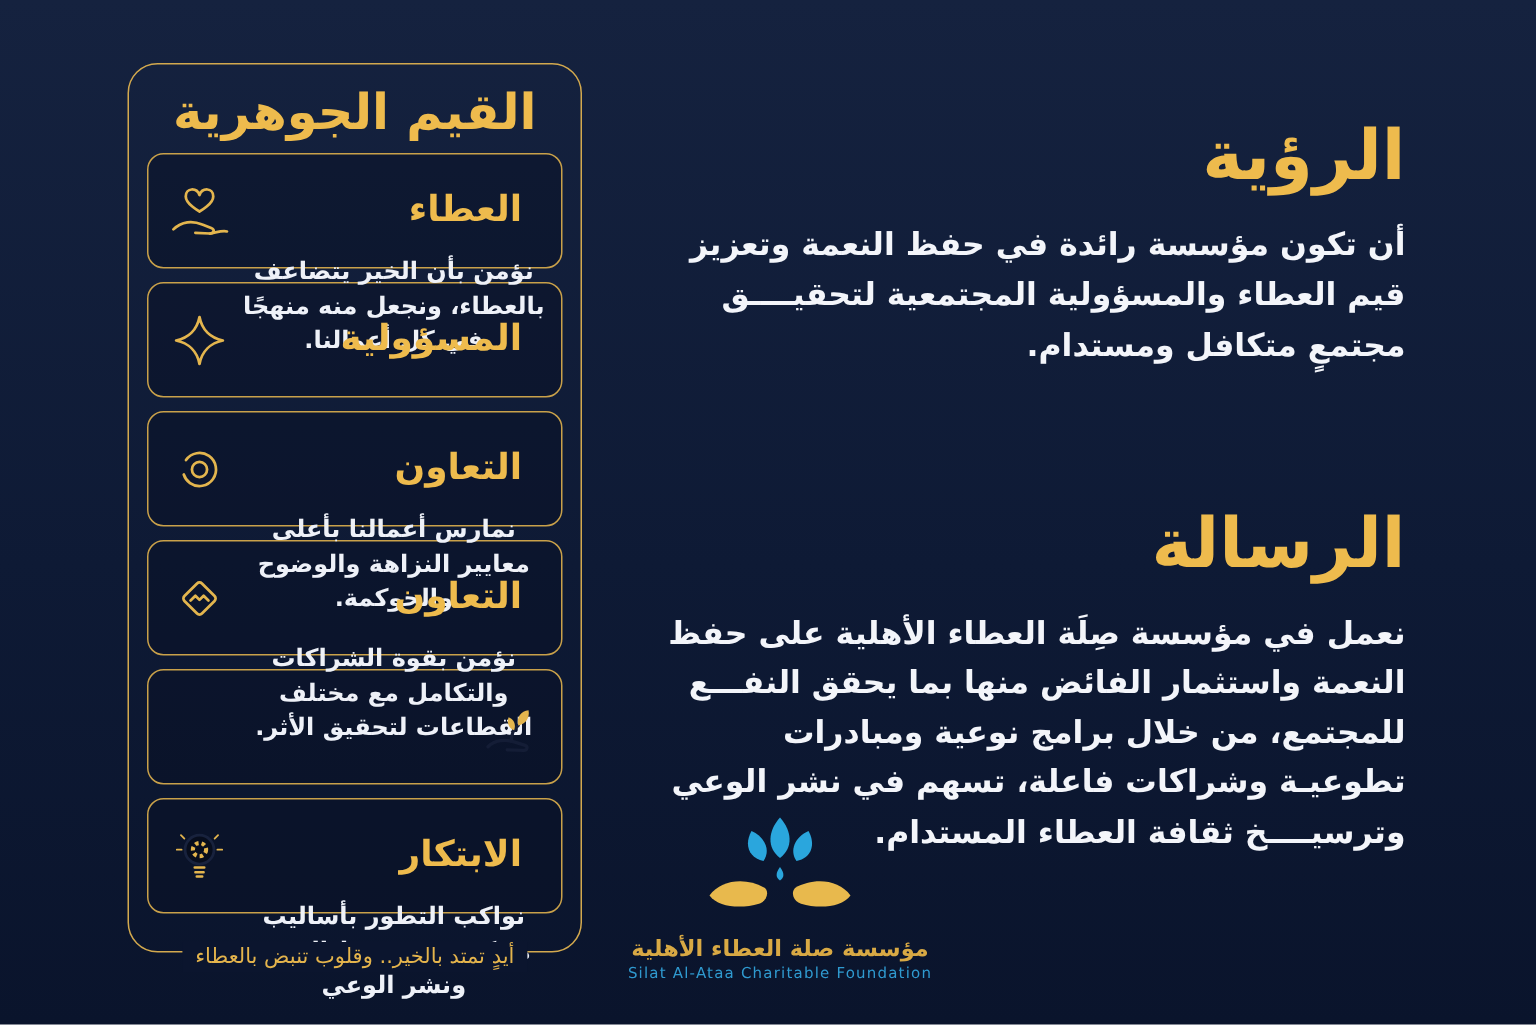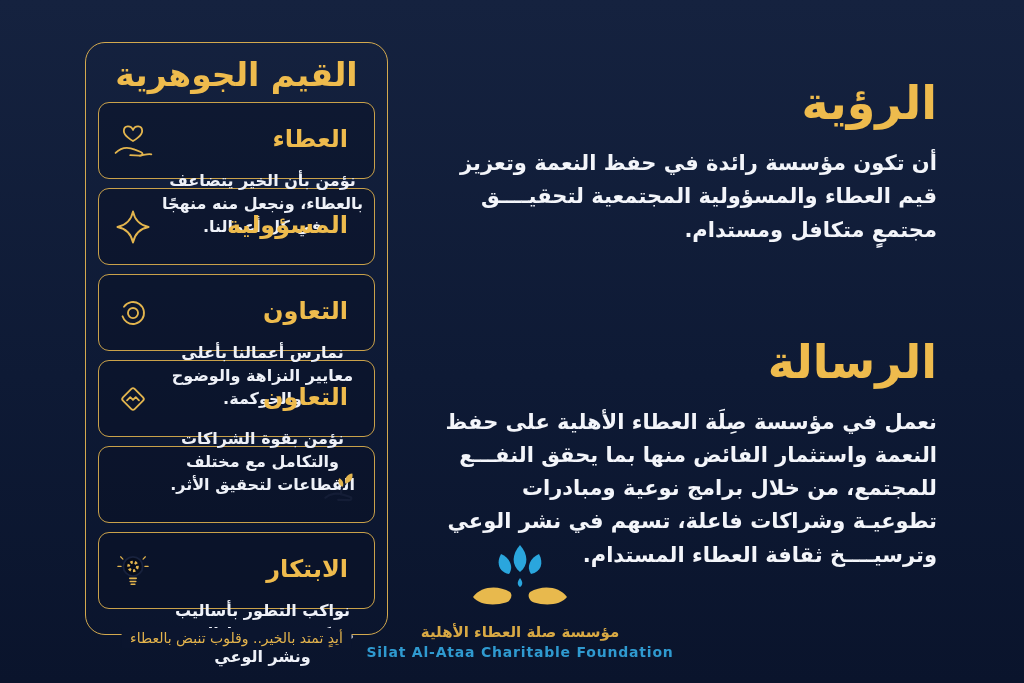--- a/index.html
+++ b/index.html
@@ -29,21 +29,21 @@
   
   .right-col{position:absolute;left:443px;top:76px;width:494px;text-align:right;}
   .section-title{margin:0;font-size:46px;line-height:1.2;font-weight:bold;color:#eebb4d;}
   .section-body{margin:16px 0 0;font-size:21px;line-height:1.58;font-weight:bold;color:#f3f5fa;}
   .mission{margin-top:88px;}
 
   
   .logo{position:absolute;left:428px;top:543px;width:184px;display:flex;flex-direction:column;
     align-items:center;}
   .logo-ar{margin-top:4px;font-size:15px;font-weight:bold;color:#d8a944;white-space:nowrap;}
-  .logo-en{margin-top:3px;font-size:14px;font-weight:bold;letter-spacing:.8px;color:#2f9ad0;
+  .logo-en{margin-top:3px;font-size:10px;font-weight:normal;letter-spacing:.8px;color:#2f9ad0;
     white-space:nowrap;}
 </style>
 </head>
 <body>
 
 <div class="canvas">
 
   <aside class="values-panel" dir="rtl">
     <h1 class="panel-title">القيم الجوهرية</h1>
 

